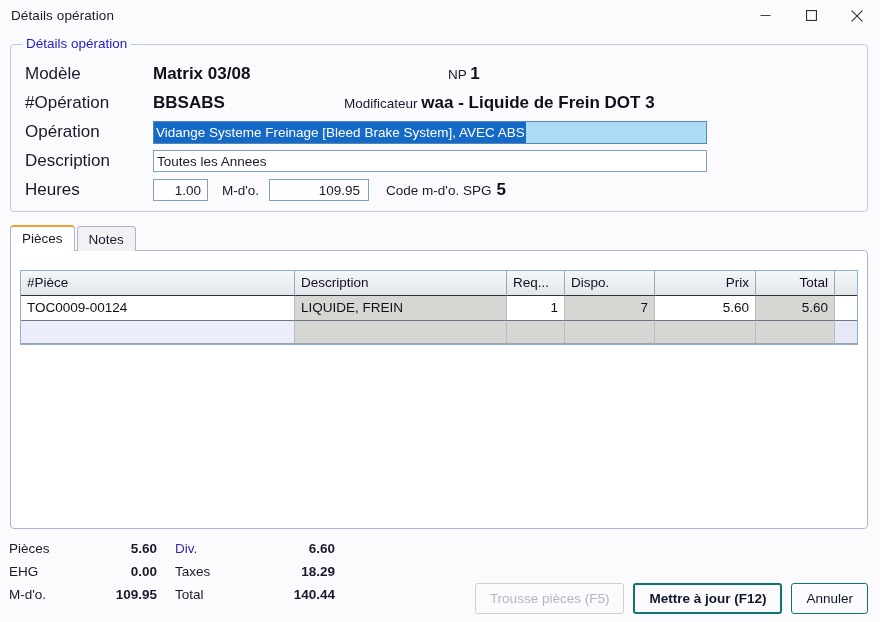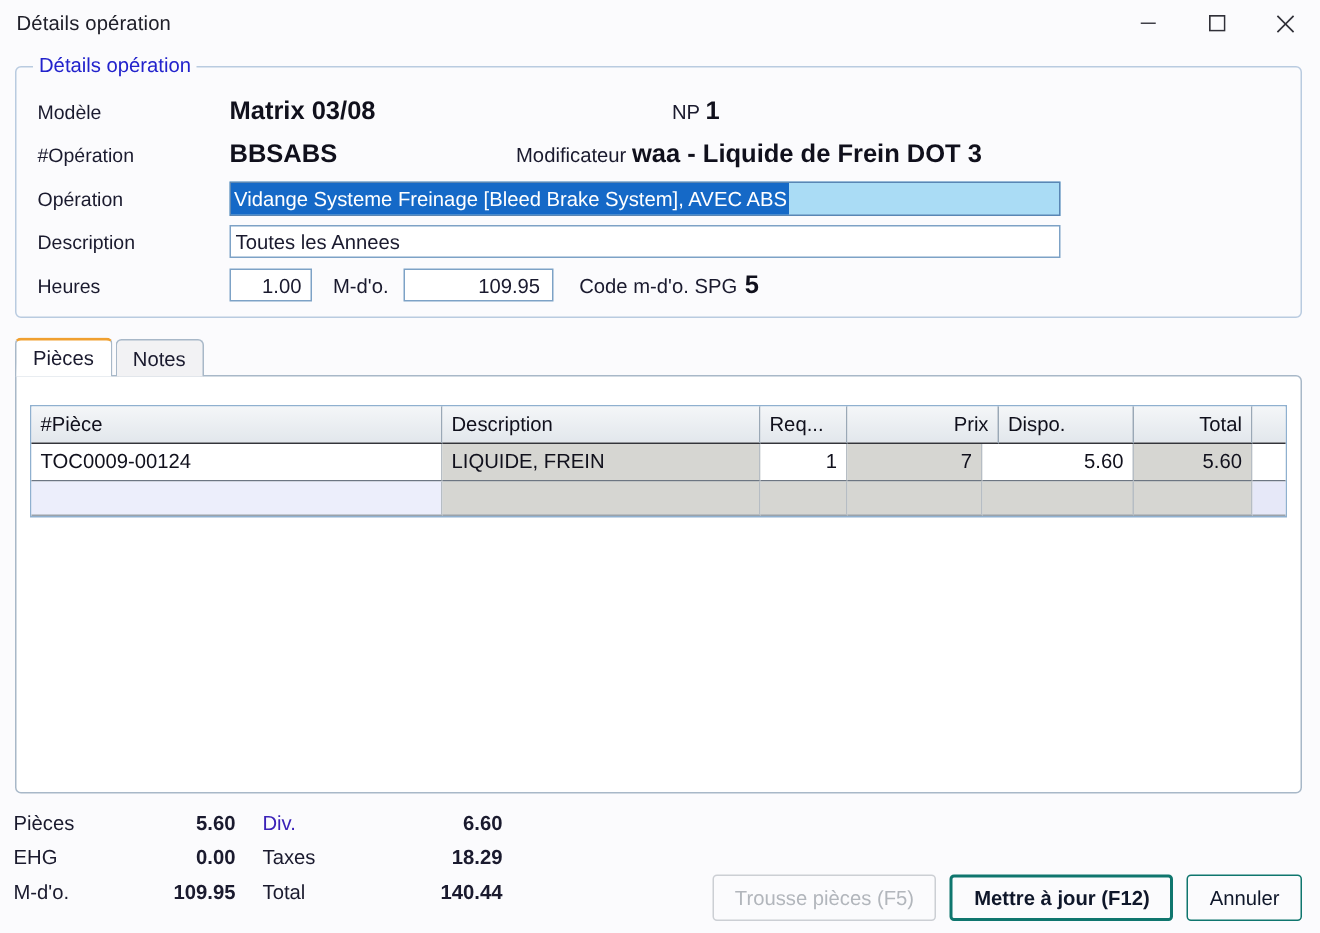--- a/index.html
+++ b/index.html
@@ -68,21 +68,21 @@
     width: 100%;
     height: 26px;
     display: flex;
     align-items: center;
   }
   .lbl {
     width: 142px;
     padding-left: 14px;
     box-sizing: border-box;
     color: #1a1a2e;
-    font-size: 13px;
+    font-size: 17px;
   }
   .val-bold {
     font-weight: bold;
     color: #10101c;
     font-size: 17px;
   }
 
   .np-block {
     position: absolute;
     left: 437px;
@@ -364,22 +364,22 @@
 </div>
 
 <div class="tabpanel">
 
   <div class="grid">
 
     <div class="grid-row">
       <div class="gh c-piece">#Pièce</div>
       <div class="gh c-desc">Description</div>
       <div class="gh c-req">Req...</div>
+      <div class="gh c-dispo">Dispo.</div>
       <div class="gh c-prix right">Prix</div>
-      <div class="gh c-dispo">Dispo.</div>
       <div class="gh c-total right">Total</div>
       <div class="gh c-last"></div>
     </div>
 
     <div class="grid-row">
       <div class="gc c-piece">TOC0009-00124</div>
       <div class="gc ro c-desc">LIQUIDE, FREIN</div>
       <div class="gc c-req right">1</div>
       <div class="gc ro c-dispo right">7</div>
       <div class="gc c-prix right">5.60</div>

